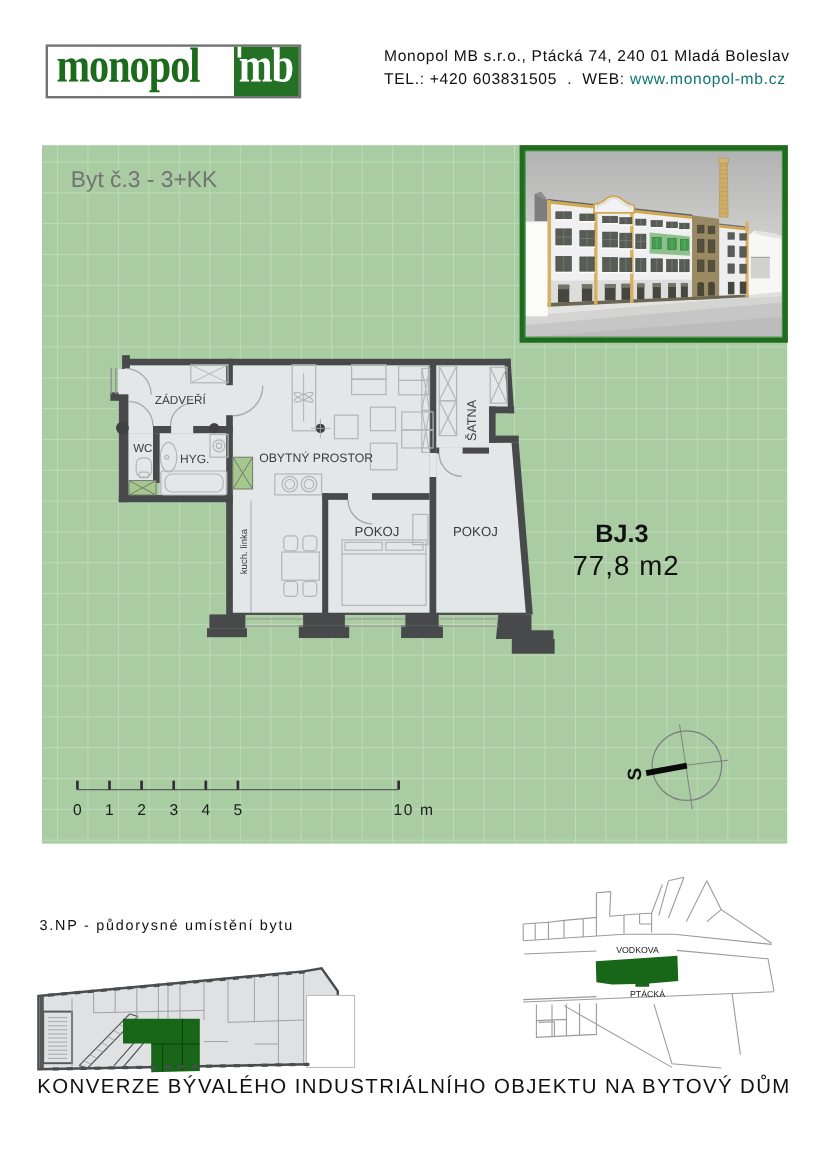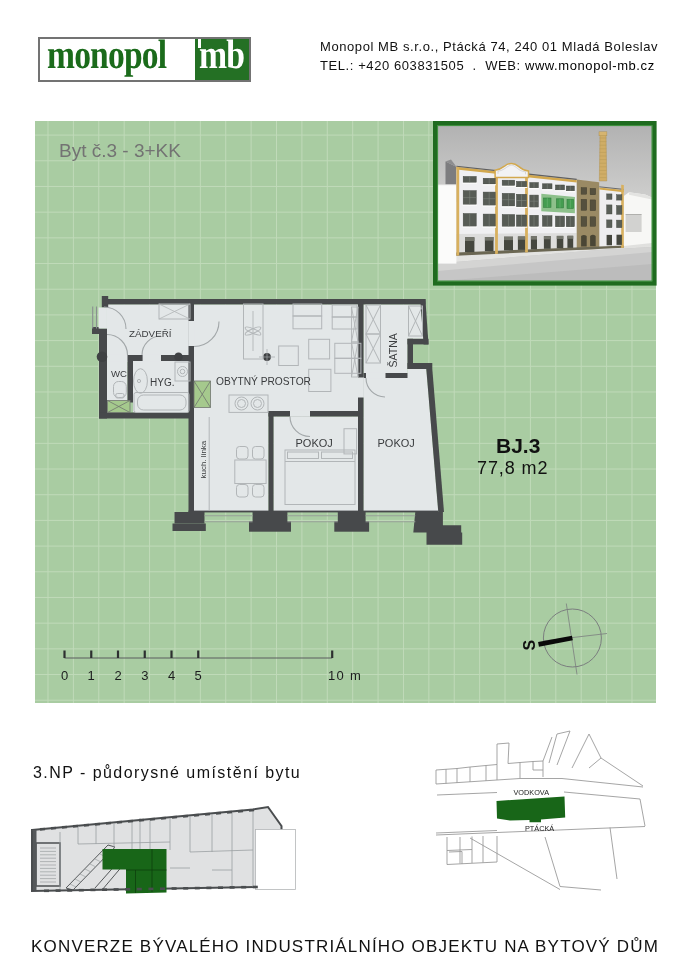--- a/index.html
+++ b/index.html
@@ -11,33 +11,33 @@
 
 <div class="abs" style="left:38px;top:37px;width:209px;height:41px;border:2px solid #737373;background:#fff;font-family:Liberation Serif, serif;">
   <div class="abs" style="left:155px;top:0;width:54px;height:41px;background:#247024;"></div>
   <div class="abs" style="left:7px;top:-9px;font-size:41px;font-weight:bold;color:#1b6b1b;letter-spacing:-1px;transform:scaleX(0.819) rotate(0.03deg);transform-origin:left top;white-space:nowrap;">monopol</div>
   <div class="abs" style="left:159px;top:-9px;font-size:41px;font-weight:bold;color:#fff;letter-spacing:-1px;transform:scaleX(0.823) rotate(0.03deg);transform-origin:left top;white-space:nowrap;">mb</div>
   <div class="abs" style="left:157.5px;top:0px;width:3px;height:9px;background:#fff;"></div>
 </div>
 
 <div class="abs" style="left:320px;top:39px;font-size:13px;color:#111;letter-spacing:0.58px;">Monopol MB s.r.o., Ptácká 74, 240 01 Mladá Boleslav</div>
 
-<div class="abs" style="left:320px;top:58px;font-size:13px;color:#111;letter-spacing:0.58px;">TEL.: +420 603831505&nbsp;&nbsp;.&nbsp;&nbsp;WEB: <span style="color:#000000;">www.monopol-mb.cz</span></div>
+<div class="abs" style="left:320px;top:58px;font-size:13px;color:#111;letter-spacing:0.58px;">TEL.: +420 603831505&nbsp;&nbsp;.&nbsp;&nbsp;WEB: <span style="color:#0f766e;">www.monopol-mb.cz</span></div>
 
 <div class="abs" style="left:35px;top:121px;width:621px;height:582px;background-color:#a9cca2;background-image:linear-gradient(#c0dab9 1px,transparent 1px),linear-gradient(90deg,#c0dab9 1px,transparent 1px);background-size:25.4px 25.7px;background-position:12.5px 13.6px;"></div>
 
 <div class="abs" style="left:59px;top:140px;font-size:19px;color:#737373;">Byt č.3 - 3+KK</div>
 
 <div class="abs" style="left:496px;top:434px;font-size:21px;font-weight:bold;color:#111;text-align:right;">BJ.3</div>
 
-<div class="abs" style="left:477px;top:458px;font-size:18px;letter-spacing:0.9px;color:#111;">77,8 m2</div>
-
-<div class="abs" style="left:33px;top:764px;font-size:16px;letter-spacing:1.45px;color:#111;">3.NP - půdorysné umístění bytu</div>
-
-<div class="abs" style="left:31px;top:937px;font-size:17px;color:#111;letter-spacing:1.18px;white-space:nowrap;">KONVERZE BÝVALÉHO INDUSTRIÁLNÍHO OBJEKTU NA BYTOVÝ DŮM</div>
+<div class="abs" style="left:477px;top:458px;font-size:23px;letter-spacing:0.9px;color:#111;">77,8 m2</div>
+
+<div class="abs" style="left:33px;top:764px;font-size:12px;letter-spacing:1.45px;color:#111;">3.NP - půdorysné umístění bytu</div>
+
+<div class="abs" style="left:31px;top:896px;font-size:17px;color:#111;letter-spacing:1.18px;white-space:nowrap;">KONVERZE BÝVALÉHO INDUSTRIÁLNÍHO OBJEKTU NA BYTOVÝ DŮM</div>
 
 <svg class="abs" style="left:0;top:0;" width="690" height="980" viewBox="0 0 690 980">
 <g id="inset">
 <defs>
         <clipPath id="insclip">
           <rect x="437.4" y="125.4" width="214.8" height="155.8"></rect>
         </clipPath>
         <linearGradient id="sky" x1="0" y1="0" x2="0" y2="1">
           <stop offset="0" stop-color="#b2b2b2"></stop>
           <stop offset="0.8" stop-color="#e2e2e0"></stop>

